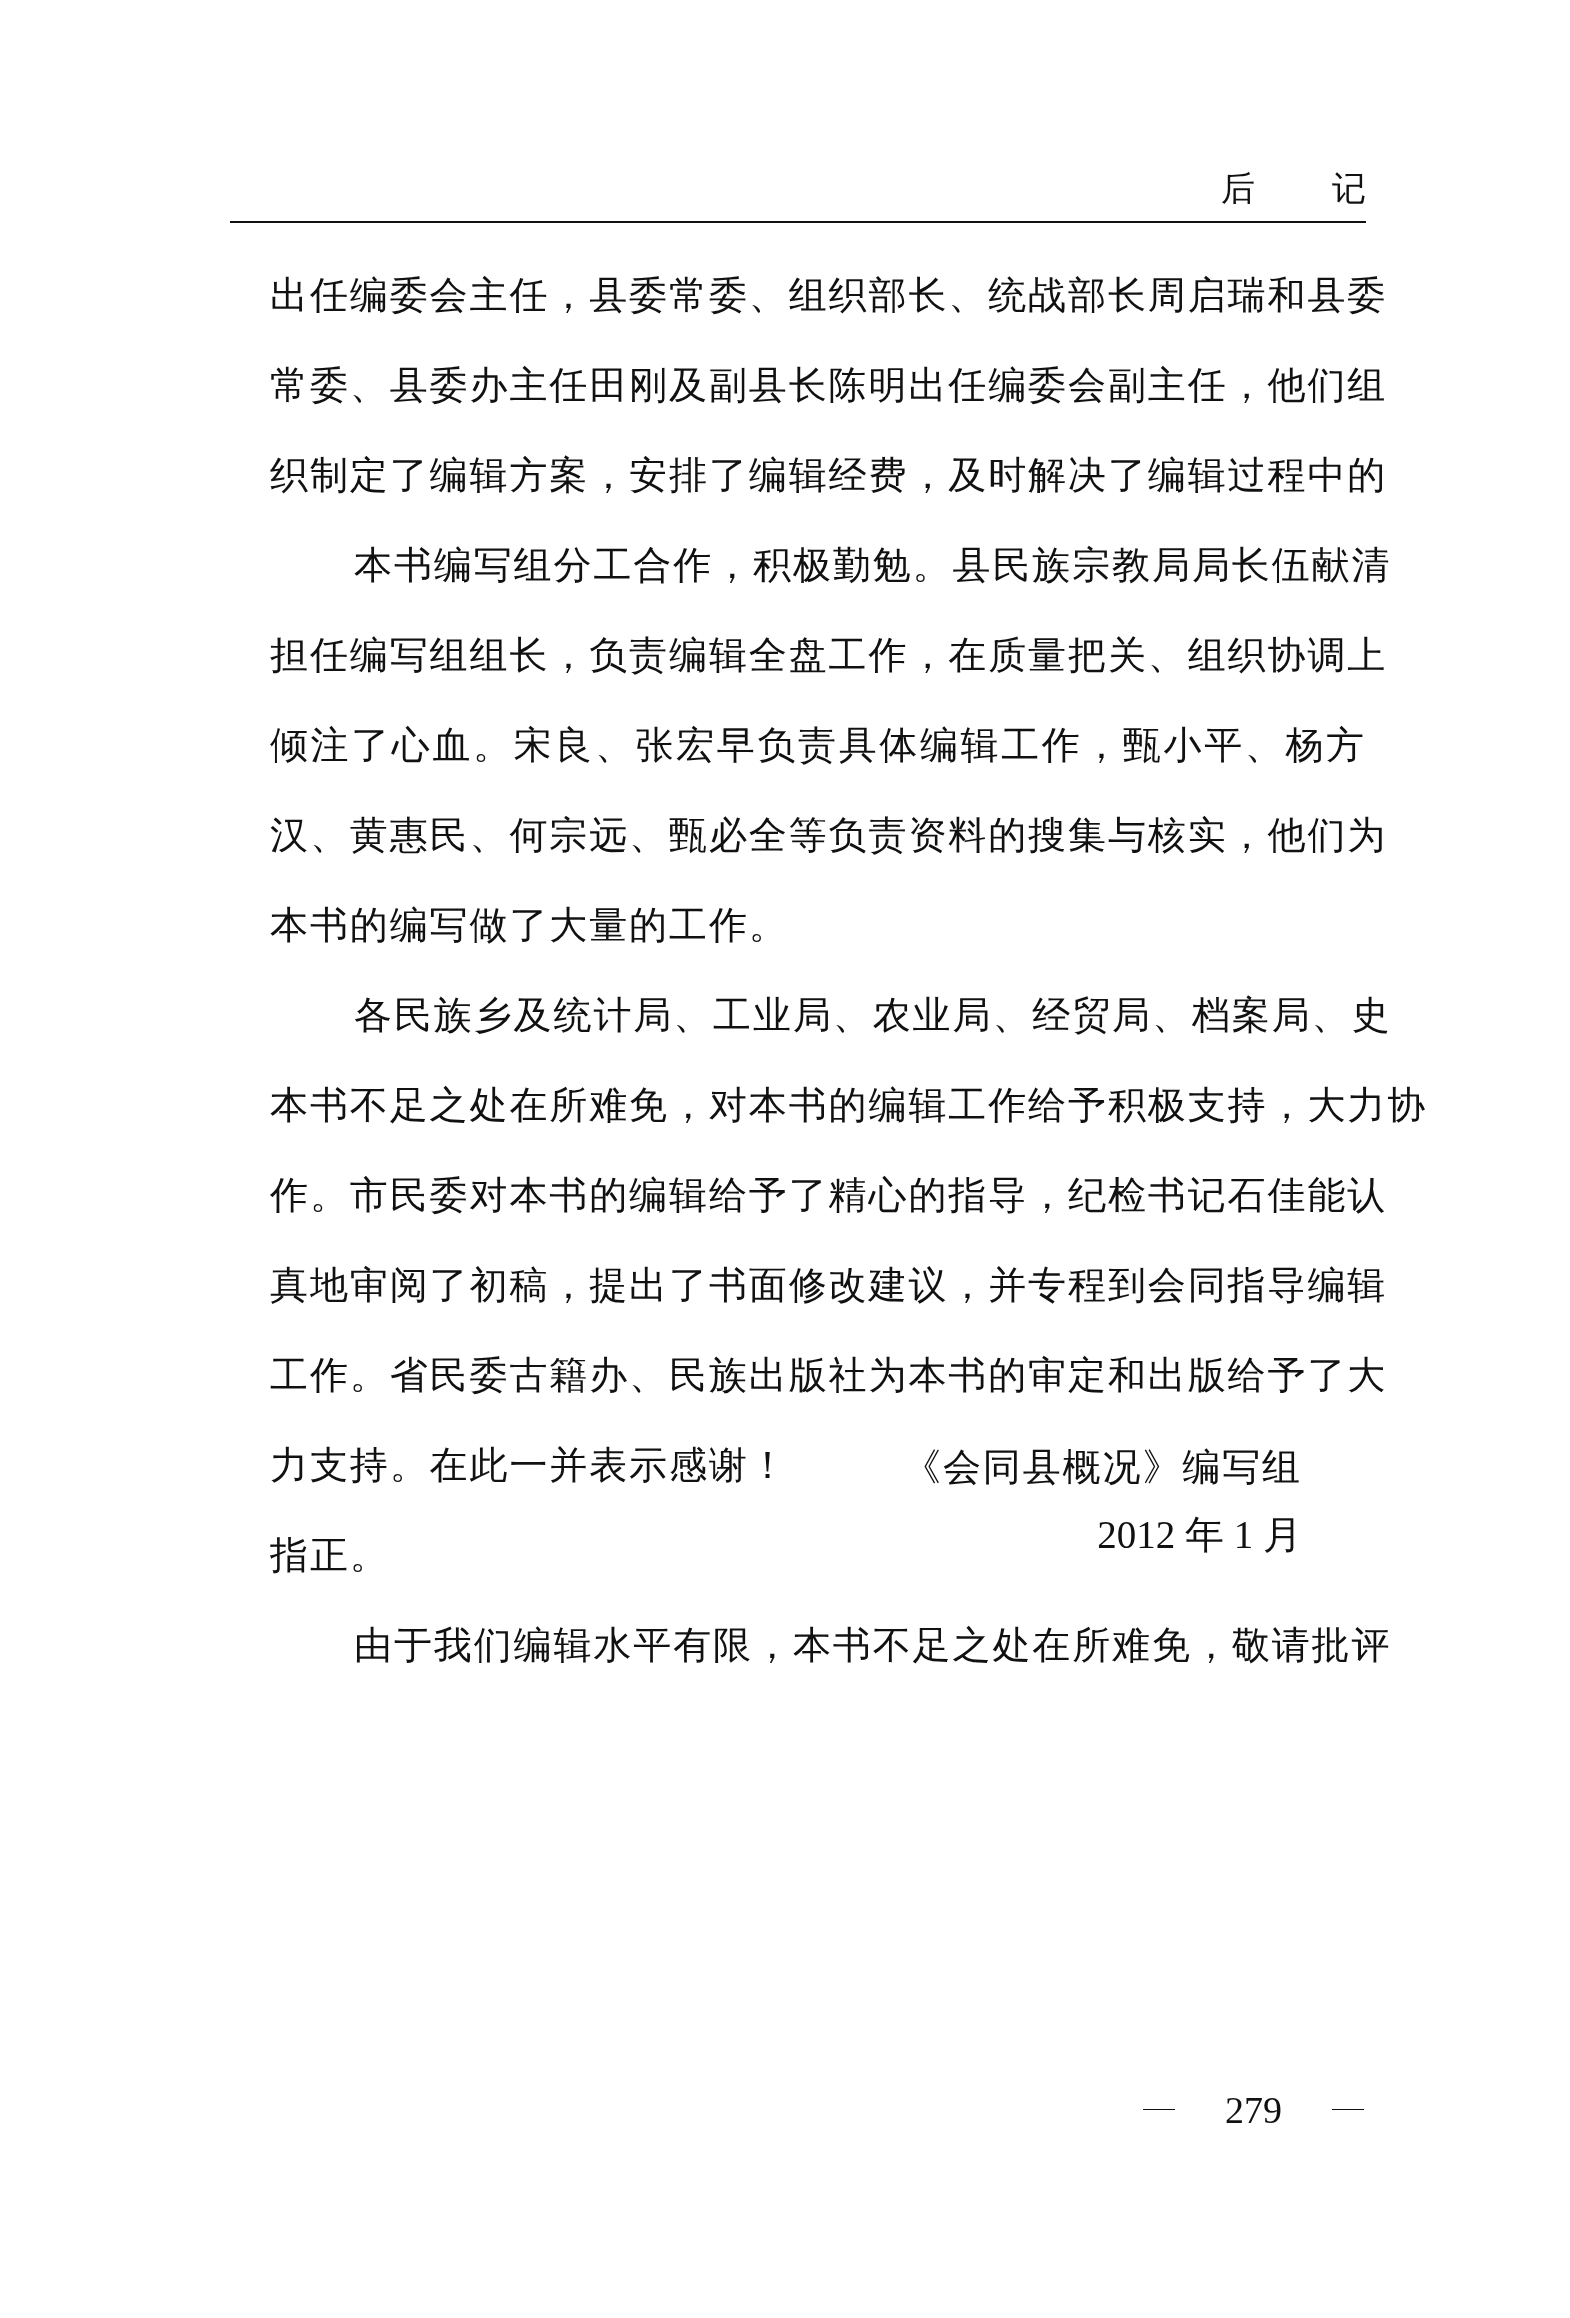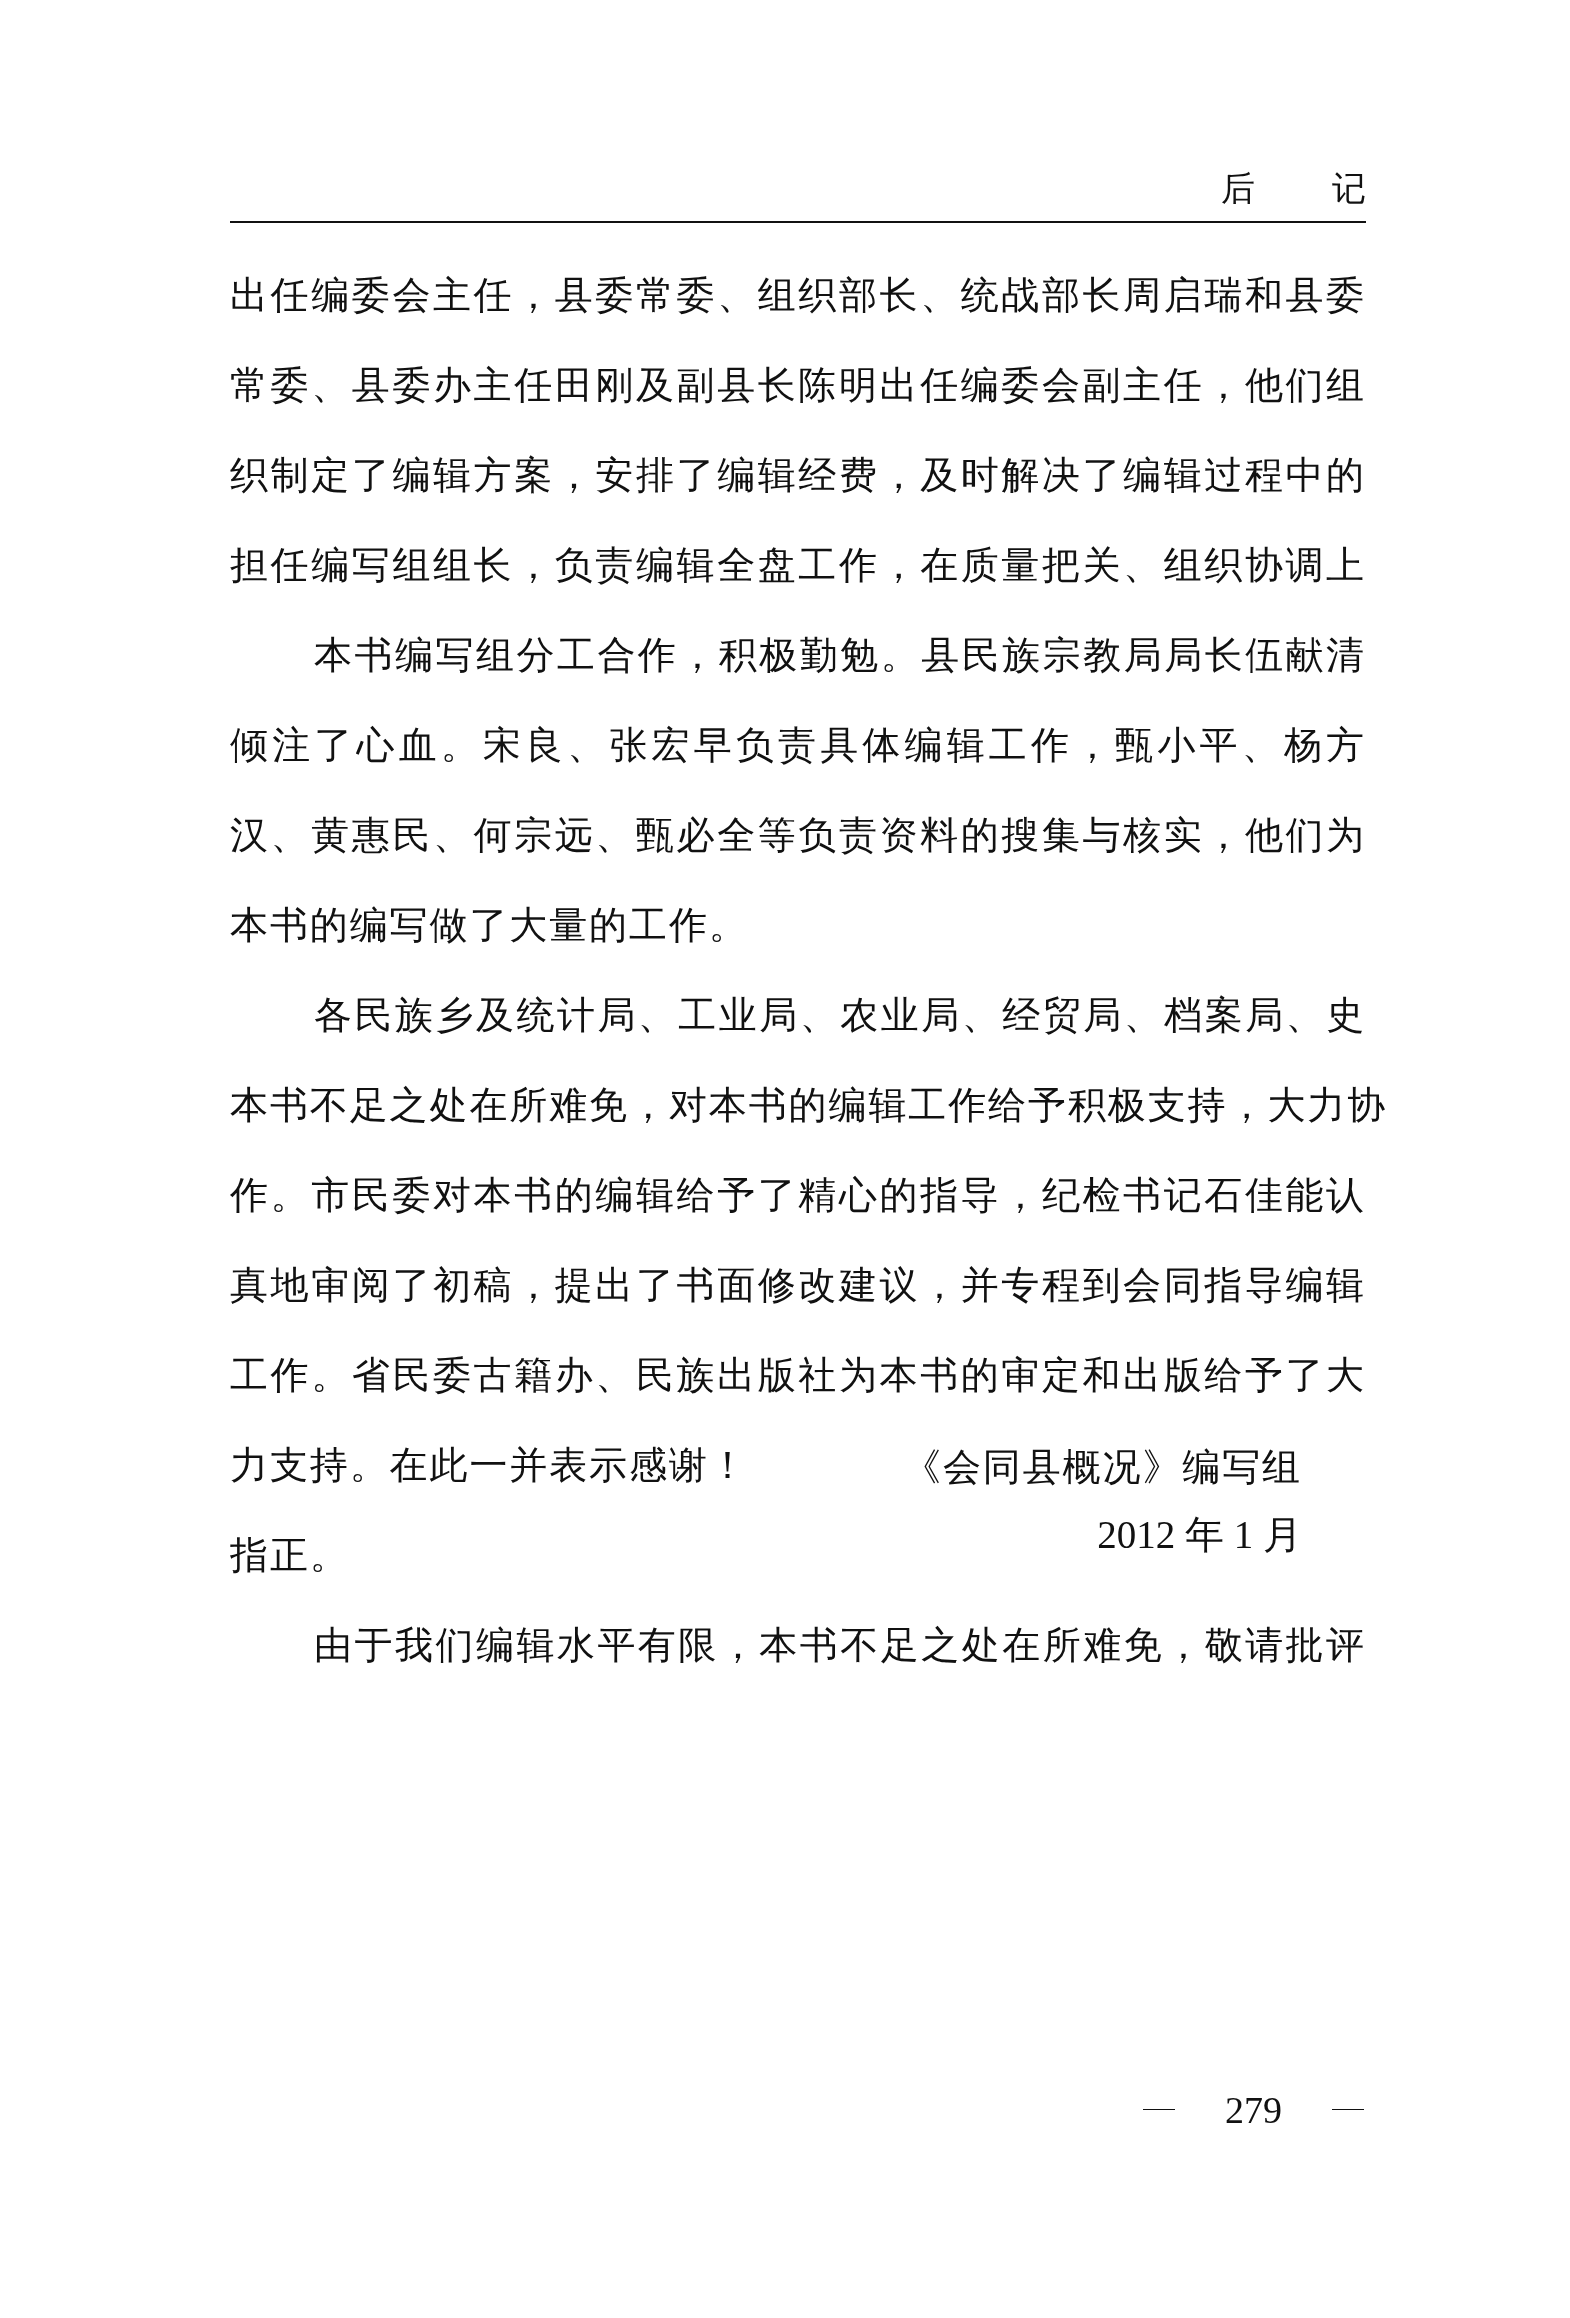--- a/index.html
+++ b/index.html
@@ -43,20 +43,21 @@
     }
     .line {
       font-size: 38px;
       line-height: 38px;
       height: 38px;
       margin-bottom: 52px;
       white-space: nowrap;
       text-align: justify;
       text-align-last: justify;
       letter-spacing: 1.9px;
+      margin-left: 40px;
     }
     .line.last {
       text-align-last: left;
     }
     .line.indent {
       padding-left: 84px;
     }
 
     .signature {
       position: absolute;
@@ -107,22 +108,22 @@
     <span>记</span>
   </div>
 </div>
 
 <div class="body-text">
 
   <div class="line">出任编委会主任，县委常委、组织部长、统战部长周启瑞和县委</div>
   <div class="line">常委、县委办主任田刚及副县长陈明出任编委会副主任，他们组</div>
   <div class="line">织制定了编辑方案，安排了编辑经费，及时解决了编辑过程中的</div>
 
+  <div class="line indent">本书编写组分工合作，积极勤勉。县民族宗教局局长伍献清</div>
   <div class="line">担任编写组组长，负责编辑全盘工作，在质量把关、组织协调上</div>
-  <div class="line indent">本书编写组分工合作，积极勤勉。县民族宗教局局长伍献清</div>
   <div class="line">倾注了心血。宋良、张宏早负责具体编辑工作，甄小平、杨方</div>
   <div class="line">汉、黄惠民、何宗远、甄必全等负责资料的搜集与核实，他们为</div>
   <div class="line last">本书的编写做了大量的工作。</div>
 
   <div class="line indent">各民族乡及统计局、工业局、农业局、经贸局、档案局、史</div>
   <div class="line">本书不足之处在所难免，对本书的编辑工作给予积极支持，大力协</div>
   <div class="line">作。市民委对本书的编辑给予了精心的指导，纪检书记石佳能认</div>
   <div class="line">真地审阅了初稿，提出了书面修改建议，并专程到会同指导编辑</div>
   <div class="line">工作。省民委古籍办、民族出版社为本书的审定和出版给予了大</div>
   <div class="line last">力支持。在此一并表示感谢！</div>

